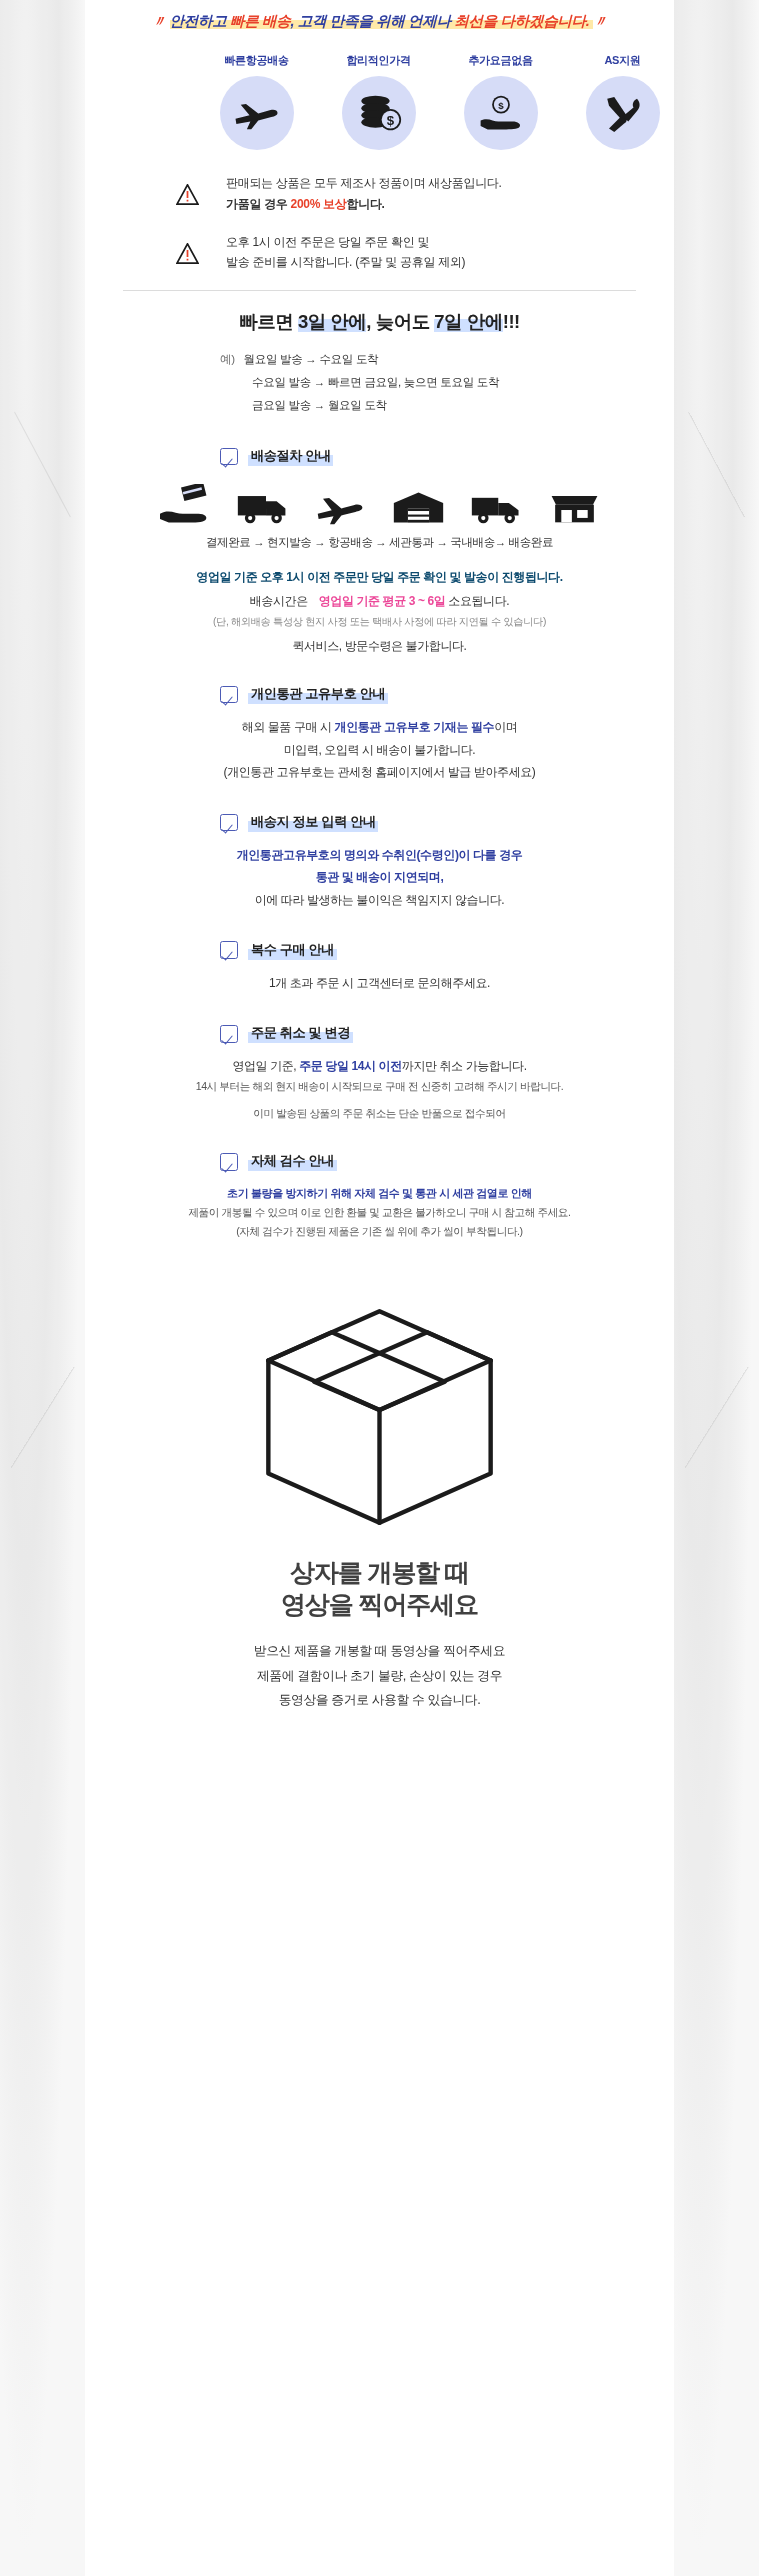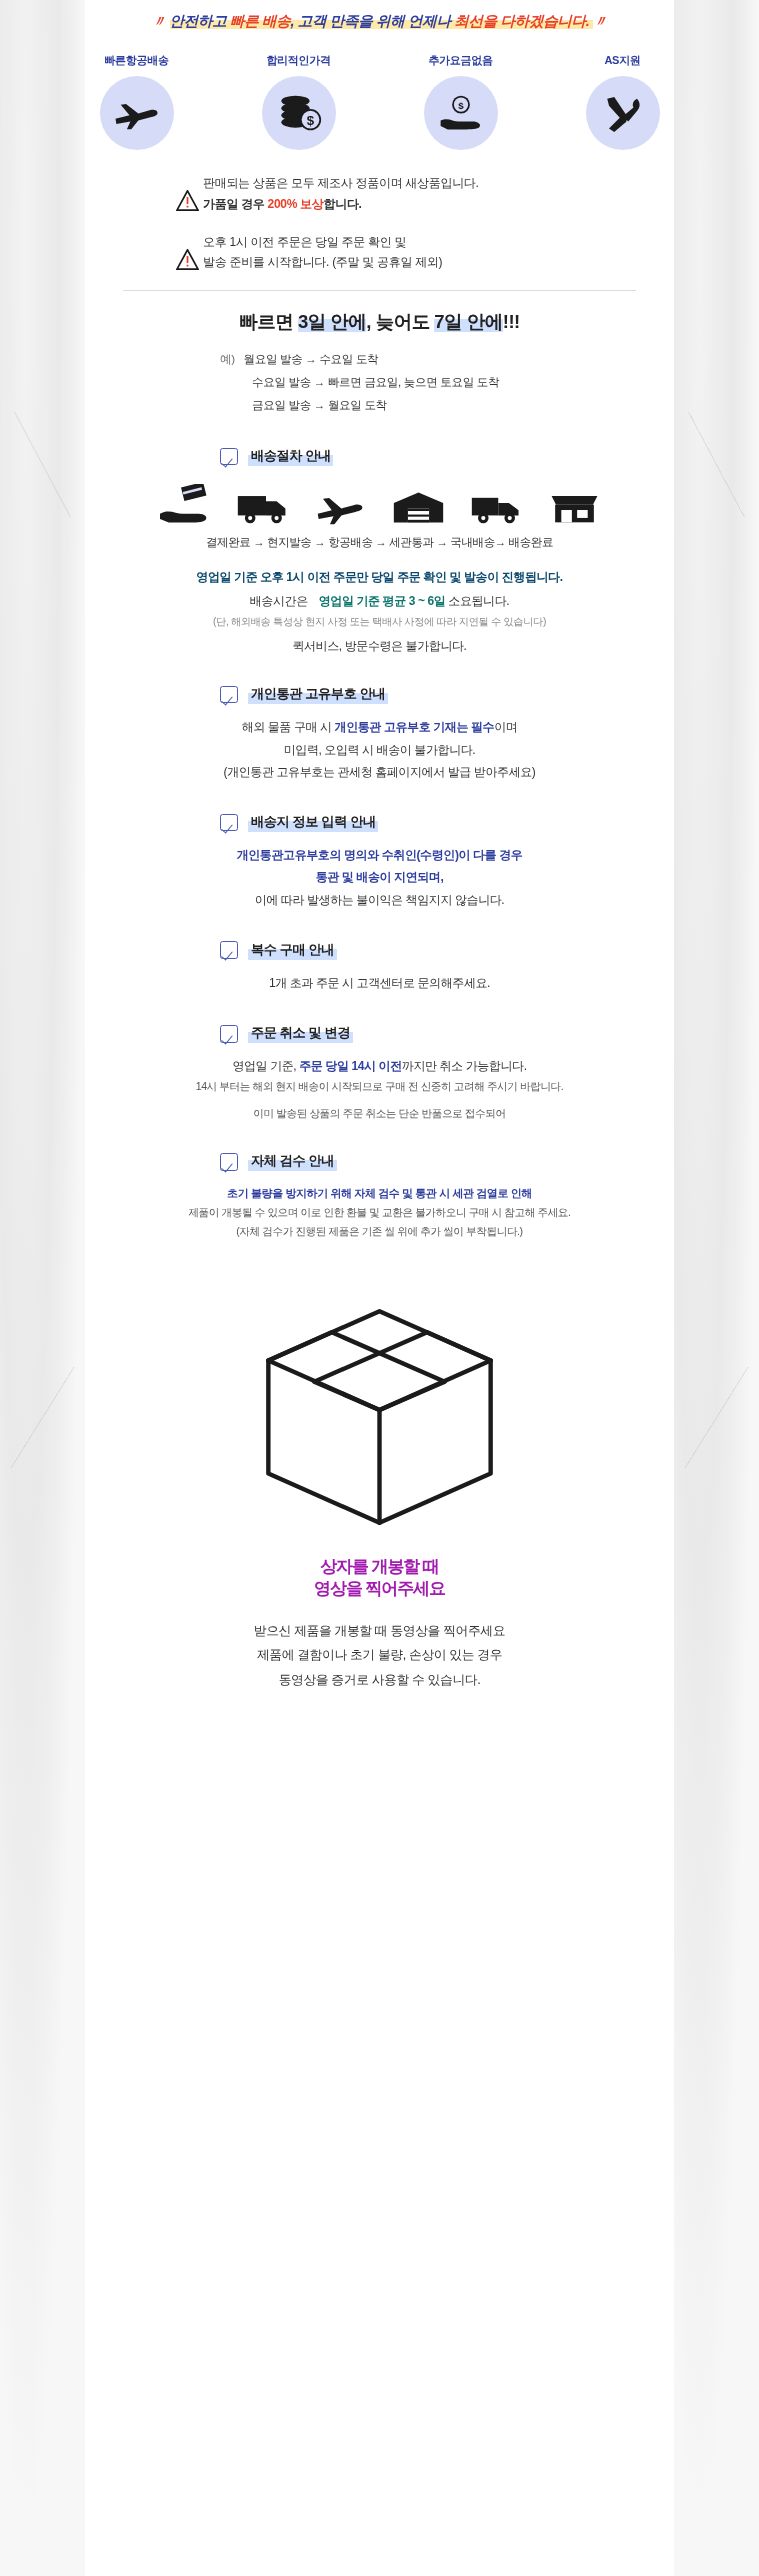--- a/index.html
+++ b/index.html
@@ -63,21 +63,21 @@
   .headline .quote { color: #e8412a; font-weight: bold; }
   .headline .blue { color: #2f3fa0; }
   .headline .red { color: #e8412a; }
   .headline .hl {
     background: linear-gradient(to top, #ffe9a8 55%, rgba(255,233,168,0) 55%);
   }
 
   
   .features {
     display: flex;
-    justify-content: space-between;
+    justify-content: flex-end;
     gap: 25px;
     margin: 17.7px 0 5.3px 0;
   }
   .feature { width: 97px; text-align: center; }
   .feature .flabel {
     font-size: 11px;
     font-weight: bold;
     color: #2f3fa0;
     margin-bottom: 8.8px;
     letter-spacing: -0.3px;
@@ -88,22 +88,22 @@
     border-radius: 50%;
     background: #d6dcf7;
     display: flex; align-items: center; justify-content: center;
   }
   .circle svg { display: block; }
 
   
   .notice-wrap { margin: 23px 0 0 0; padding: 0 23px; }
   .notice {
     display: flex;
-    align-items: flex-end;
-    gap: 4px;
+    align-items: center;
+    gap: 27px;
     margin-bottom: 17.7px;
     padding-left: 65px;
   }
   .warn-ico { flex: 0 0 auto; margin-top: 5.3px; }
   .notice-text { font-size: 12px; line-height: 1.7; letter-spacing: -0.3px; color: #333; }
   .notice-text .b { font-weight: bold; }
   .notice-text .red { color: #e8412a; font-weight: bold; }
 
   hr.sep {
     border: 0;
@@ -173,39 +173,39 @@
     text-align: center;
     font-size: 11.5px;
     letter-spacing: -0.4px;
     color: #333;
     margin-bottom: 7px;
   }
 
   .ship-info { text-align: center; margin-top: 19.4px; }
   .ship-info .l1 { font-size: 12px; color: #0c4a6e; font-weight: bold; letter-spacing: -0.4px; margin-bottom: 7px; }
   .ship-info .l2 { font-size: 12px; color: #333; letter-spacing: -0.4px; margin-bottom: 5.3px; }
-  .ship-info .l2 .blue { color: #0f766e; font-weight: bold; margin-left: 8px; }
+  .ship-info .l2 .blue { color: #ec4899; font-weight: bold; margin-left: 8px; }
   .ship-info .l3 { font-size: 10.2px; color: #8a8a8a; letter-spacing: -0.3px; margin-bottom: 8.8px; }
   .ship-info .l4 { font-size: 12px; color: #333; letter-spacing: -0.4px; }
 
   .blk { text-align: center; font-size: 12px; line-height: 1.85; letter-spacing: -0.4px; color: #333; }
   .blk .blue { color: #2f3fa0; font-weight: bold; text-align: center; }
   .blk .sm2 { font-size: 10.6px; color: #555; }
   .blk.tight { line-height: 1.75; }
 
   
   .box-illus { display: flex; justify-content: center; margin: 62px 0 21px 0; }
 
   .final-title {
     text-align: center;
-    font-size: 17px;
+    font-size: 25px;
     font-weight: bold;
     letter-spacing: -1.1px;
     line-height: 1.28;
-    color: #a21caf;
+    color: #404040;
     margin: 8.8px 0 19.4px 0;
   }
   .final-body {
     text-align: center;
     font-size: 12.8px;
     line-height: 1.9;
     letter-spacing: -0.4px;
     color: #333;
   }
 </style>

